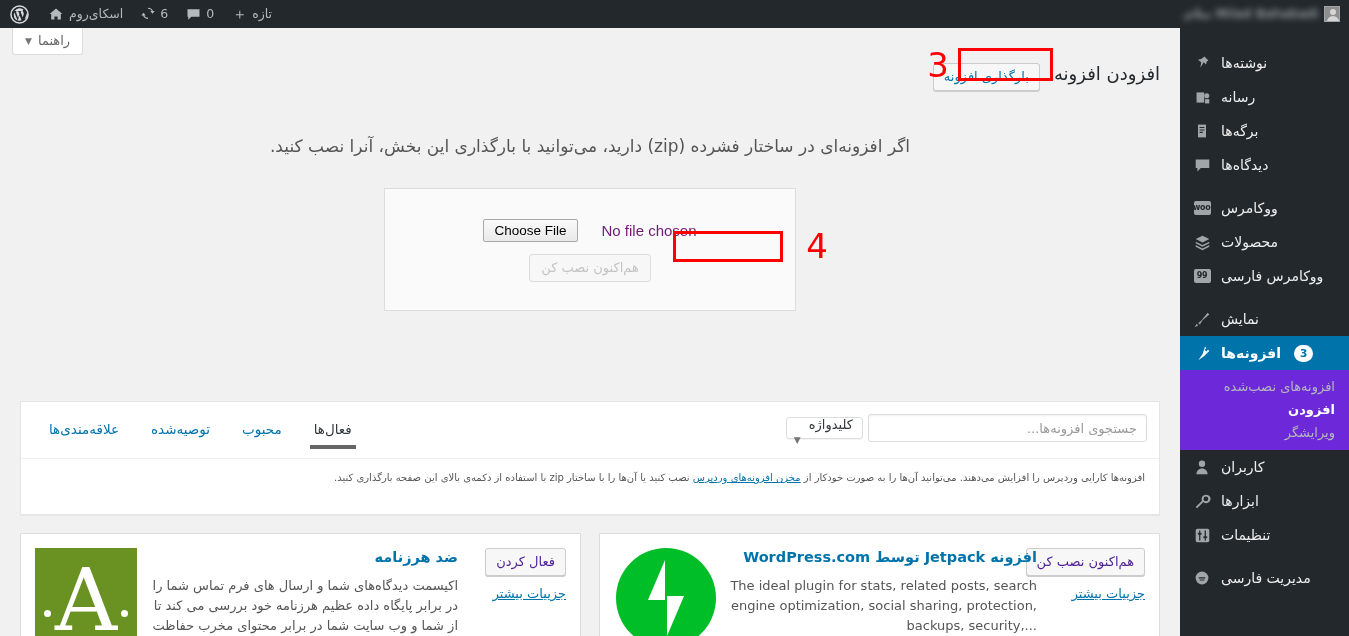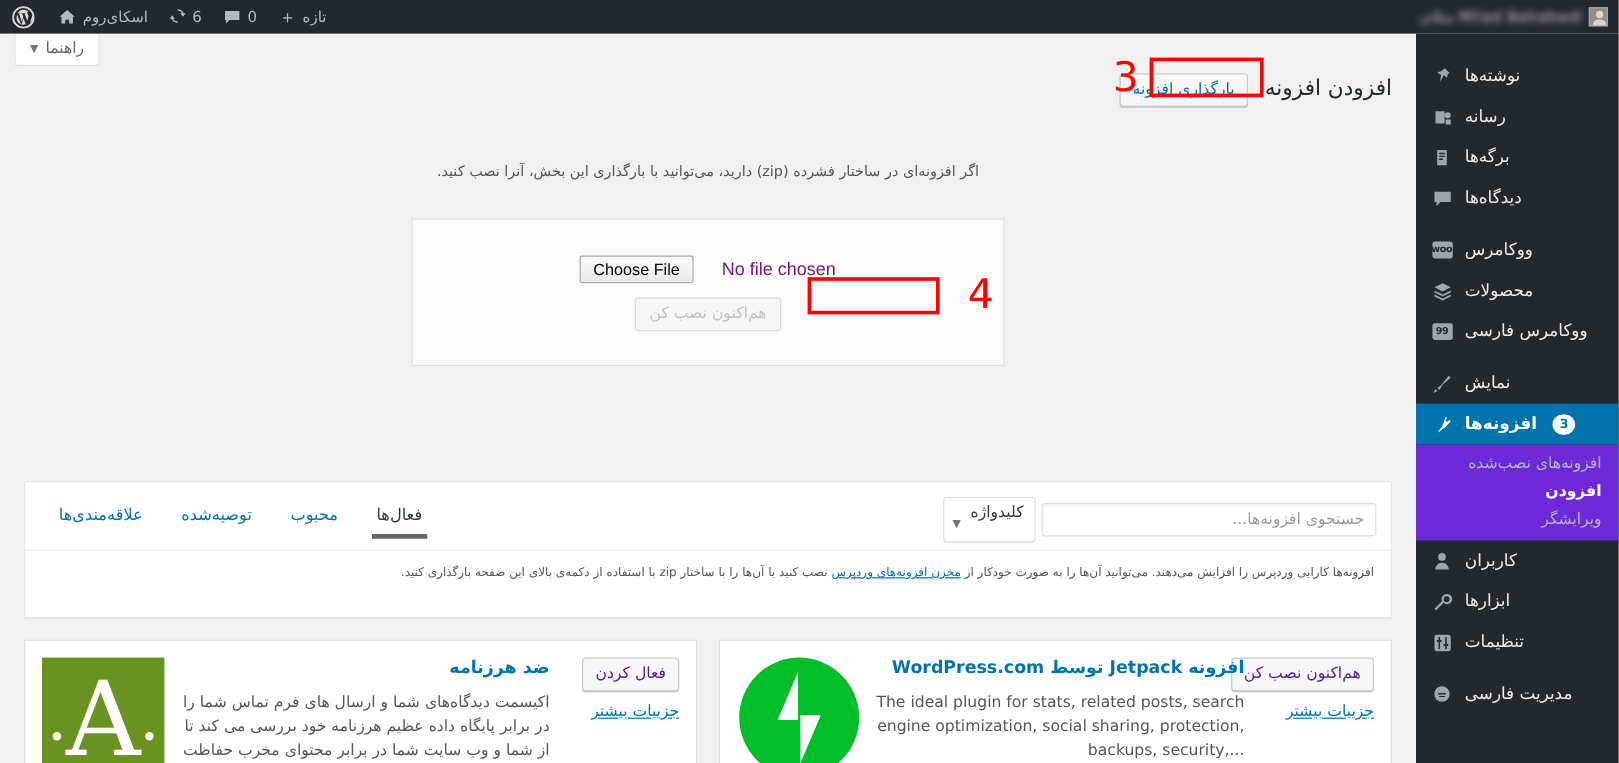--- a/index.html
+++ b/index.html
@@ -122,26 +122,26 @@
   .btn {
     display: inline-block; background: #f7f7f7; color: #4c1d95;
     border: 1px solid #ccc; border-radius: 3px; box-shadow: 0 1px 0 #ccc;
     font-size: 13px; line-height: 26px; padding: 0 10px; cursor: pointer;
     white-space: nowrap; vertical-align: middle;
   }
   .btn-link-ish { color: #0073aa; }
   .btn:disabled, .btn.disabled { color: #c5c5c5; border-color: #ddd; background:#f7f7f7; box-shadow:none; }
 
   .lead {
-    text-align: center; font-size: 12px; color: #555; margin: 44px 0 0 0;
+    text-align: center; font-size: 17px; color: #555; margin: 44px 0 0 0;
     font-weight: 400;
   }
 
   .upload-box {
-    margin: 32px auto 0 auto; width: 494px; background: #fafafa;
+    margin: 32px auto 0 auto; width: 412px; background: #fafafa;
     border: 1px solid #ddd; padding: 30px 24px 28px 24px; text-align: center;
   }
   .file-row { display: flex; flex-direction: row-reverse; align-items: center; justify-content: center; }
   .file-native {
     display: inline-flex; flex-direction: row; align-items: center; direction: ltr;
     font-family: "Liberation Sans", sans-serif; font-size: 13.5px; color: #000;
   }
   .file-btn {
     background: linear-gradient(#fafafa,#e9e9e9); border: 1px solid #a9a9a9;
     border-radius: 2px; padding: 2px 10px; font-size: 13.5px; color: #000;
@@ -160,22 +160,22 @@
     background: #fff; border: 1px solid #e5e5e5; box-shadow: 0 1px 1px rgba(0,0,0,.04);
     padding: 0; height: 114px;
   }
   .filter-row {
     display: flex; flex-direction: row; align-items: flex-start;
     justify-content: space-between; padding: 12px 12px 0 12px; height: 56px;
   }
   .search-group { display: flex; flex-direction: row-reverse; align-items: center; gap: 5px; }
   .select-kw {
     background: #fff; border: 1px solid #ddd; border-radius: 3px;
-    font-size: 13px; color: #32373c; height: 38px; line-height: 26px;
-    padding: 0 9px 0 22px; position: relative; display: inline-flex; align-items: flex-start;
+    font-size: 13px; color: #32373c; height: 22px; line-height: 26px;
+    padding: 0 9px 0 22px; position: relative; display: inline-flex; align-items: flex-end;
     box-shadow: 0 1px 0 rgba(0,0,0,.04);
   }
   .select-kw .caret { position: absolute; left: 7px; top: 9px; font-size: 9px; color: #72777c; }
   .search-input {
     width: 279px; height: 28px; border: 1px solid #ddd; border-radius: 3px;
     background: #fff; padding: 0 9px; font-size: 13px; color: #32373c;
     box-shadow: inset 0 1px 2px rgba(0,0,0,.06);
     font-family: "DejaVu Sans", sans-serif; text-align: right; direction: rtl;
   }
   .search-input::placeholder { color: #9a9a9a; }

